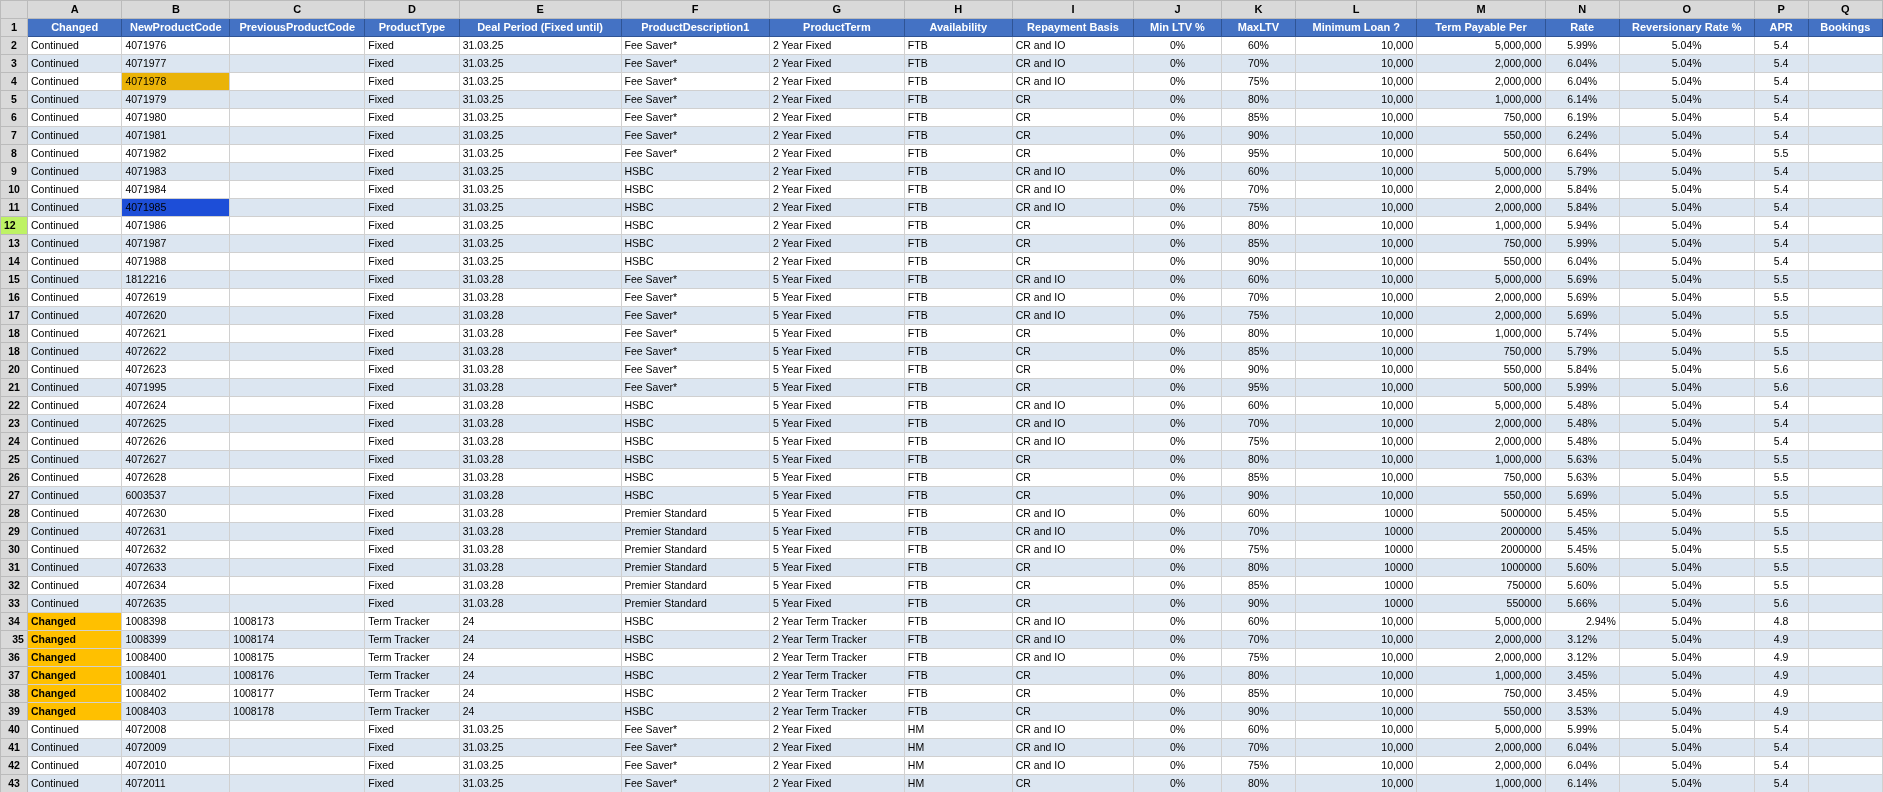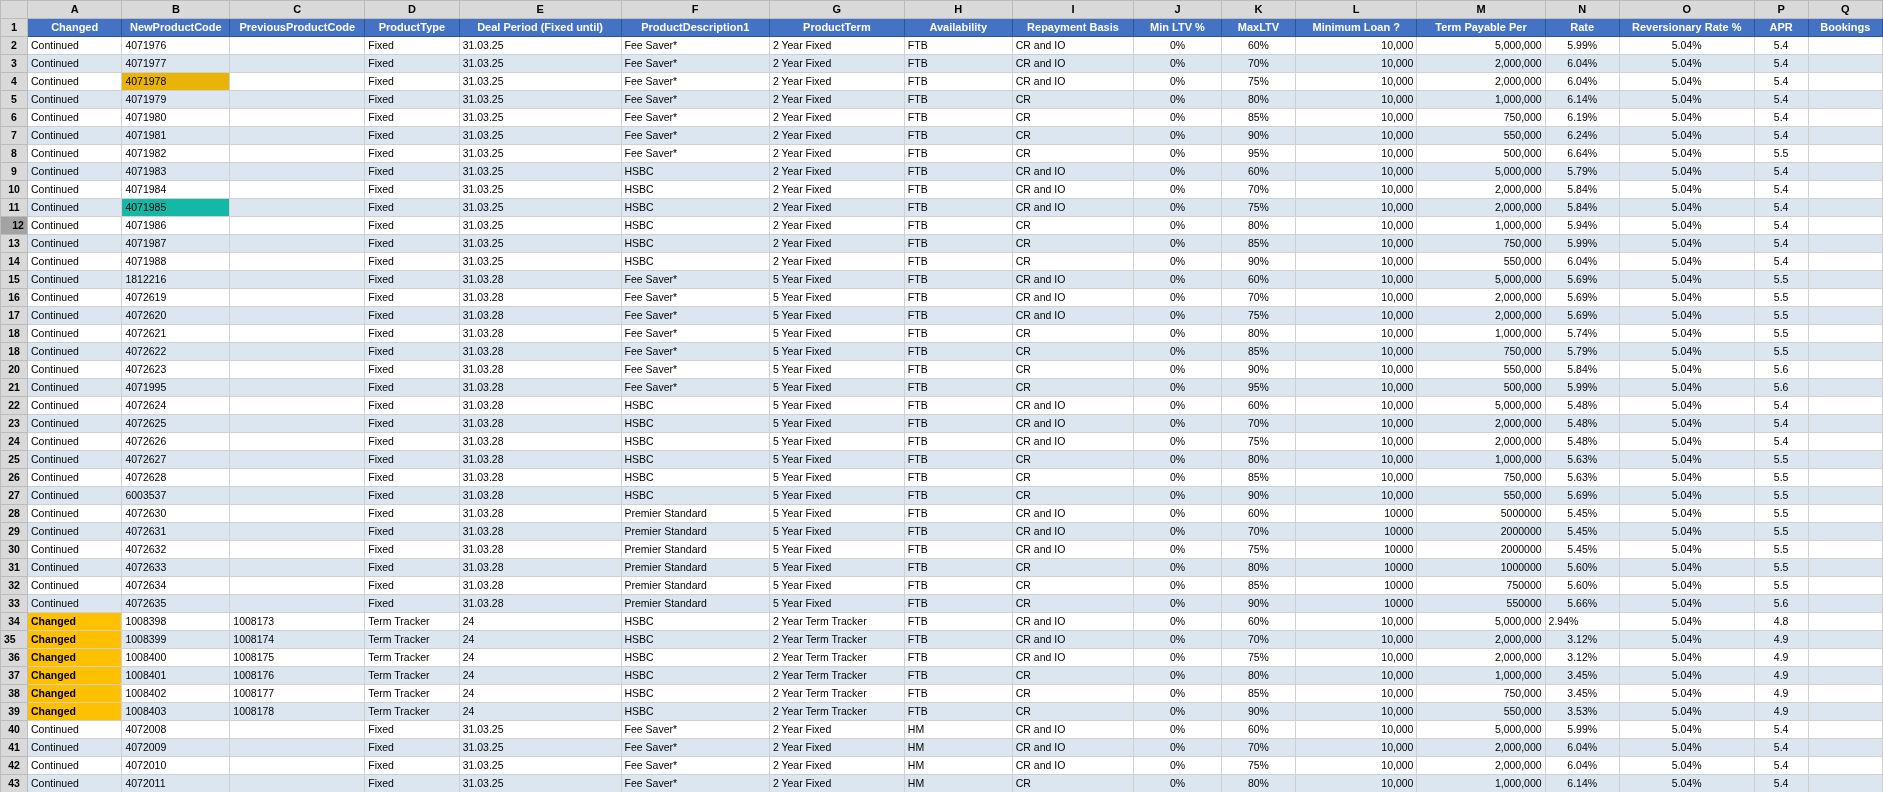--- a/index.html
+++ b/index.html
@@ -331,39 +331,39 @@
           <td style="background: rgb(255, 255, 255); text-align: right;">10,000</td>
           <td style="background: rgb(255, 255, 255); text-align: right;">2,000,000</td>
           <td style="background: rgb(255, 255, 255); text-align: center;">5.84%</td>
           <td style="background: rgb(255, 255, 255); text-align: center;">5.04%</td>
           <td style="background: rgb(255, 255, 255); text-align: center;">5.4</td>
           <td style="background: rgb(255, 255, 255);"></td>
         </tr>
         <tr>
           <td style="background: rgb(217, 217, 217); text-align: center; font-weight: bold; border-color: rgb(187, 187, 187);">11</td>
           <td style="background: rgb(220, 230, 241);">Continued</td>
-          <td style="background: #14b8a6;">4071985</td>
+          <td style="background: #1d4ed8;">4071985</td>
           <td style="background: rgb(220, 230, 241);"></td>
           <td style="background: rgb(220, 230, 241);">Fixed</td>
           <td style="background: rgb(220, 230, 241);">31.03.25</td>
           <td style="background: rgb(220, 230, 241);">HSBC</td>
           <td style="background: rgb(220, 230, 241);">2 Year Fixed</td>
           <td style="background: rgb(220, 230, 241);">FTB</td>
           <td style="background: rgb(220, 230, 241);">CR and IO</td>
           <td style="background: rgb(220, 230, 241); text-align: center;">0%</td>
           <td style="background: rgb(220, 230, 241); text-align: center;">75%</td>
           <td style="background: rgb(220, 230, 241); text-align: right;">10,000</td>
           <td style="background: rgb(220, 230, 241); text-align: right;">2,000,000</td>
           <td style="background: rgb(220, 230, 241); text-align: center;">5.84%</td>
           <td style="background: rgb(220, 230, 241); text-align: center;">5.04%</td>
           <td style="background: rgb(220, 230, 241); text-align: center;">5.4</td>
           <td style="background: rgb(220, 230, 241);"></td>
         </tr>
         <tr>
-          <td style="background: #a3a3a3; text-align: right; font-weight: bold; border-color: rgb(187, 187, 187);">12</td>
+          <td style="background: #bef264; text-align: left; font-weight: bold; border-color: rgb(187, 187, 187);">12</td>
           <td style="background: rgb(255, 255, 255);">Continued</td>
           <td style="background: rgb(255, 255, 255);">4071986</td>
           <td style="background: rgb(255, 255, 255);"></td>
           <td style="background: rgb(255, 255, 255);">Fixed</td>
           <td style="background: rgb(255, 255, 255);">31.03.25</td>
           <td style="background: rgb(255, 255, 255);">HSBC</td>
           <td style="background: rgb(255, 255, 255);">2 Year Fixed</td>
           <td style="background: rgb(255, 255, 255);">FTB</td>
           <td style="background: rgb(255, 255, 255);">CR</td>
           <td style="background: rgb(255, 255, 255); text-align: center;">0%</td>
@@ -803,27 +803,27 @@
           <td style="background: rgb(255, 255, 255);">Term Tracker</td>
           <td style="background: rgb(255, 255, 255);">24</td>
           <td style="background: rgb(255, 255, 255);">HSBC</td>
           <td style="background: rgb(255, 255, 255);">2 Year Term Tracker</td>
           <td style="background: rgb(255, 255, 255);">FTB</td>
           <td style="background: rgb(255, 255, 255);">CR and IO</td>
           <td style="background: rgb(255, 255, 255); text-align: center;">0%</td>
           <td style="background: rgb(255, 255, 255); text-align: center;">60%</td>
           <td style="background: rgb(255, 255, 255); text-align: right;">10,000</td>
           <td style="background: rgb(255, 255, 255); text-align: right;">5,000,000</td>
-          <td style="background: rgb(255, 255, 255); text-align: left;">2.94%</td>
+          <td style="background: rgb(255, 255, 255); text-align: right;">2.94%</td>
           <td style="background: rgb(255, 255, 255); text-align: center;">5.04%</td>
           <td style="background: rgb(255, 255, 255); text-align: center;">4.8</td>
           <td style="background: rgb(255, 255, 255);"></td>
         </tr>
         <tr>
-          <td style="background: rgb(217, 217, 217); text-align: left; font-weight: bold; border-color: rgb(187, 187, 187);">35</td>
+          <td style="background: rgb(217, 217, 217); text-align: right; font-weight: bold; border-color: rgb(187, 187, 187);">35</td>
           <td style="background: rgb(255, 192, 0); font-weight: bold;">Changed</td>
           <td style="background: rgb(220, 230, 241);">1008399</td>
           <td style="background: rgb(220, 230, 241);">1008174</td>
           <td style="background: rgb(220, 230, 241);">Term Tracker</td>
           <td style="background: rgb(220, 230, 241);">24</td>
           <td style="background: rgb(220, 230, 241);">HSBC</td>
           <td style="background: rgb(220, 230, 241);">2 Year Term Tracker</td>
           <td style="background: rgb(220, 230, 241);">FTB</td>
           <td style="background: rgb(220, 230, 241);">CR and IO</td>
           <td style="background: rgb(220, 230, 241); text-align: center;">0%</td>

